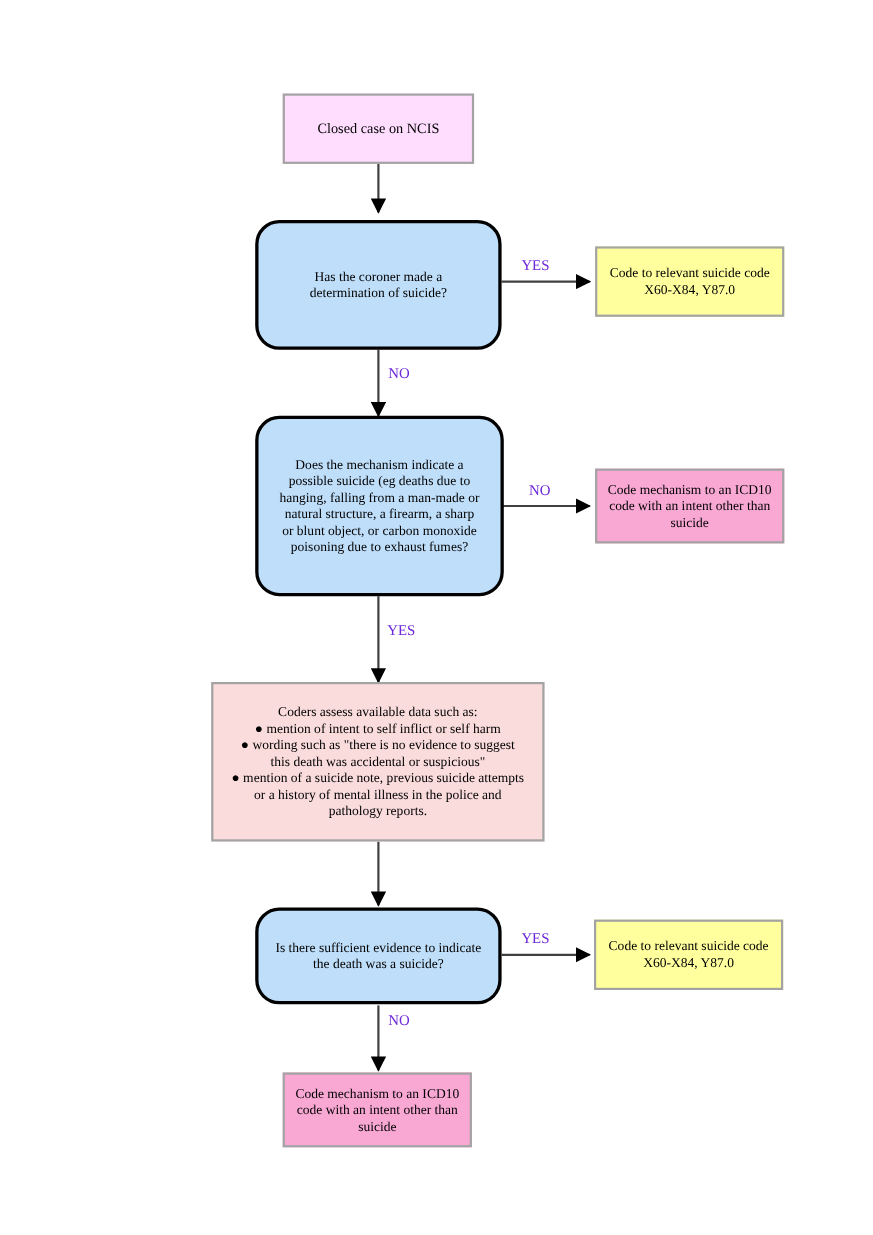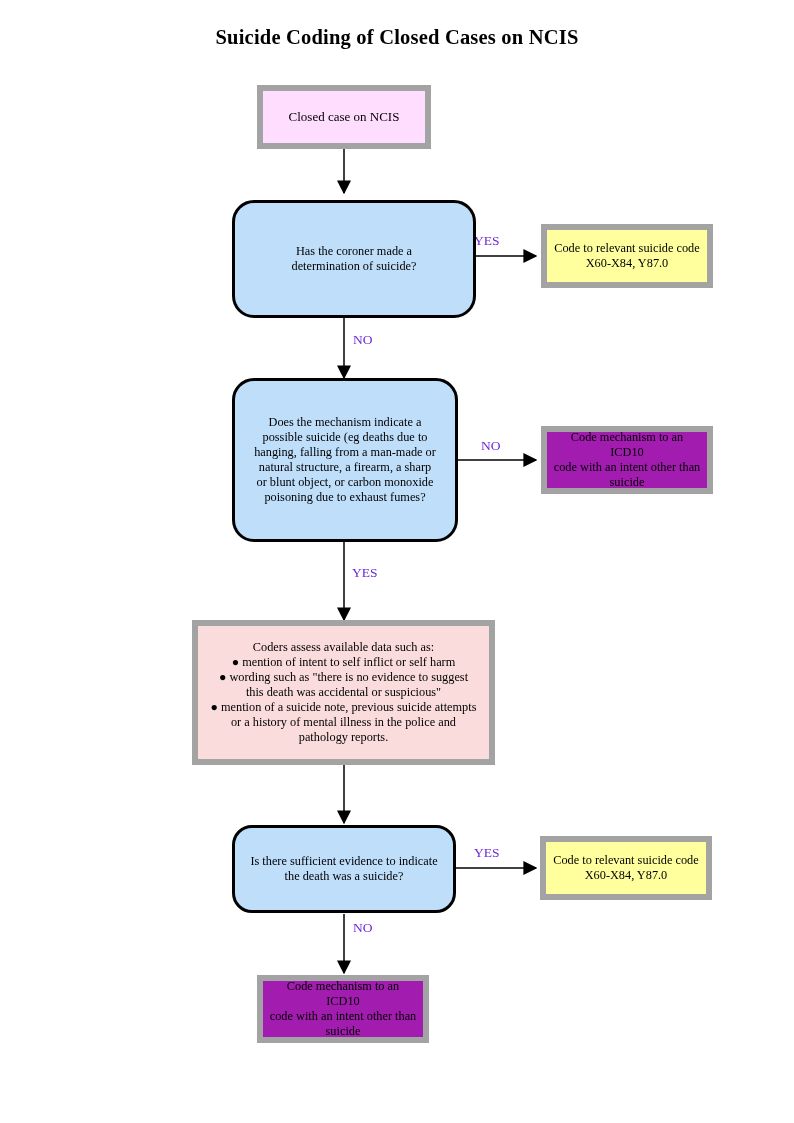--- a/index.html
+++ b/index.html
@@ -50,35 +50,35 @@
   .node .txt {
     display: block;
     width: 100%;
     padding: 0 6px;
     box-sizing: border-box;
     white-space: pre-line;
   }
 
   
   .rect {
-    border: 6px solid #a3a3a3;
+    border: 2px solid #a3a3a3;
     border-radius: 0;
   }
 
   
   .rounded {
     border: 3px solid #000000;
     border-radius: 22px;
   }
 
   .fill-pink-light { background: #ffddff; }
   .fill-pink-rose  { background: #fbdcdc; justify-content: flex-end; }
   .fill-blue       { background: #bfdefa; }
   .fill-yellow     { background: #ffff9e; align-items: center; }
-  .fill-green      { background: #a21caf; }
+  .fill-green      { background: #f9a8d4; }
 
   .fs-12  { font-size: 12.3px; }
   .fs-13  { font-size: 13px; }
 
   
   .edge-label {
     position: absolute;
     font-family: "Liberation Serif", "DejaVu Serif", serif;
     font-size: 13.5px;
     color: #6d28d9;
@@ -91,21 +91,20 @@
     width: 794px;
     height: 1123px;
     pointer-events: none;
   }
 </style>
 </head>
 <body>
 
 <div id="flow-root">
 
-  <div class="title">Suicide Coding of Closed Cases on NCIS</div>
 
   <svg class="edges" viewBox="0 0 794 1123" xmlns="http://www.w3.org/2000/svg">
     <defs>
       <marker id="arrowhead" viewBox="0 0 10 10" refX="9" refY="5" markerWidth="7" markerHeight="7" orient="auto-start-reverse">
         <path d="M 0 0 L 10 5 L 0 10 z" fill="#000000"></path>
       </marker>
     </defs>
 
     <g>
       <line x1="344" y1="149" x2="344" y2="193" stroke="#404040" stroke-width="2" marker-end="url(#arrowhead)"></line>
@@ -149,21 +148,21 @@
   <div class="edge-label" style="left:352px; top:565px;">YES</div>
 
   <div class="edge-label" style="left:474px; top:845px;">YES</div>
 
   <div class="edge-label" style="left:353px; top:920px;">NO</div>
 
   <div class="node rect fill-pink-light fs-13" style="left:257px; top:85px; width:174px; height:64px;">
     <span class="txt">Closed case on NCIS</span>
   </div>
 
-  <div class="node rounded fill-blue fs-12" style="left:232px; top:200px; width:244px; height:118px;">
+  <div class="node rounded fill-blue fs-12" style="left:232px; top:200px; width:224px; height:118px;">
     <span class="txt">Has the coroner made a
 determination of suicide?</span>
   </div>
 
   <div class="node rect fill-yellow fs-12" style="left:541px; top:224px; width:172px; height:64px;">
     <span class="txt">Code to relevant suicide code
 X60-X84, Y87.0</span>
   </div>
 
   <div class="node rounded fill-blue fs-12" style="left:232px; top:378px; width:226px; height:164px;">
@@ -184,21 +183,21 @@
   <div class="node rect fill-pink-rose fs-12" style="left:192px; top:620px; width:303px; height:145px;">
     <span class="txt">Coders assess available data such as:
 ● mention of intent to self inflict or self harm
 ● wording such as "there is no evidence to suggest
 this death was accidental or suspicious"
 ● mention of a suicide note, previous suicide attempts
 or a history of mental illness in the police and
 pathology reports.</span>
   </div>
 
-  <div class="node rounded fill-blue fs-12" style="left:232px; top:825px; width:224px; height:88px;border-radius:20px;">
+  <div class="node rounded fill-blue fs-12" style="left:232px; top:825px; width:224px; height:88px;">
     <span class="txt">Is there sufficient evidence to indicate
 the death was a suicide?</span>
   </div>
 
   <div class="node rect fill-yellow fs-12" style="left:540px; top:836px; width:172px; height:64px;">
     <span class="txt">Code to relevant suicide code
 X60-X84, Y87.0</span>
   </div>
 
   <div class="node rect fill-green fs-12" style="left:257px; top:975px; width:172px; height:68px;">

